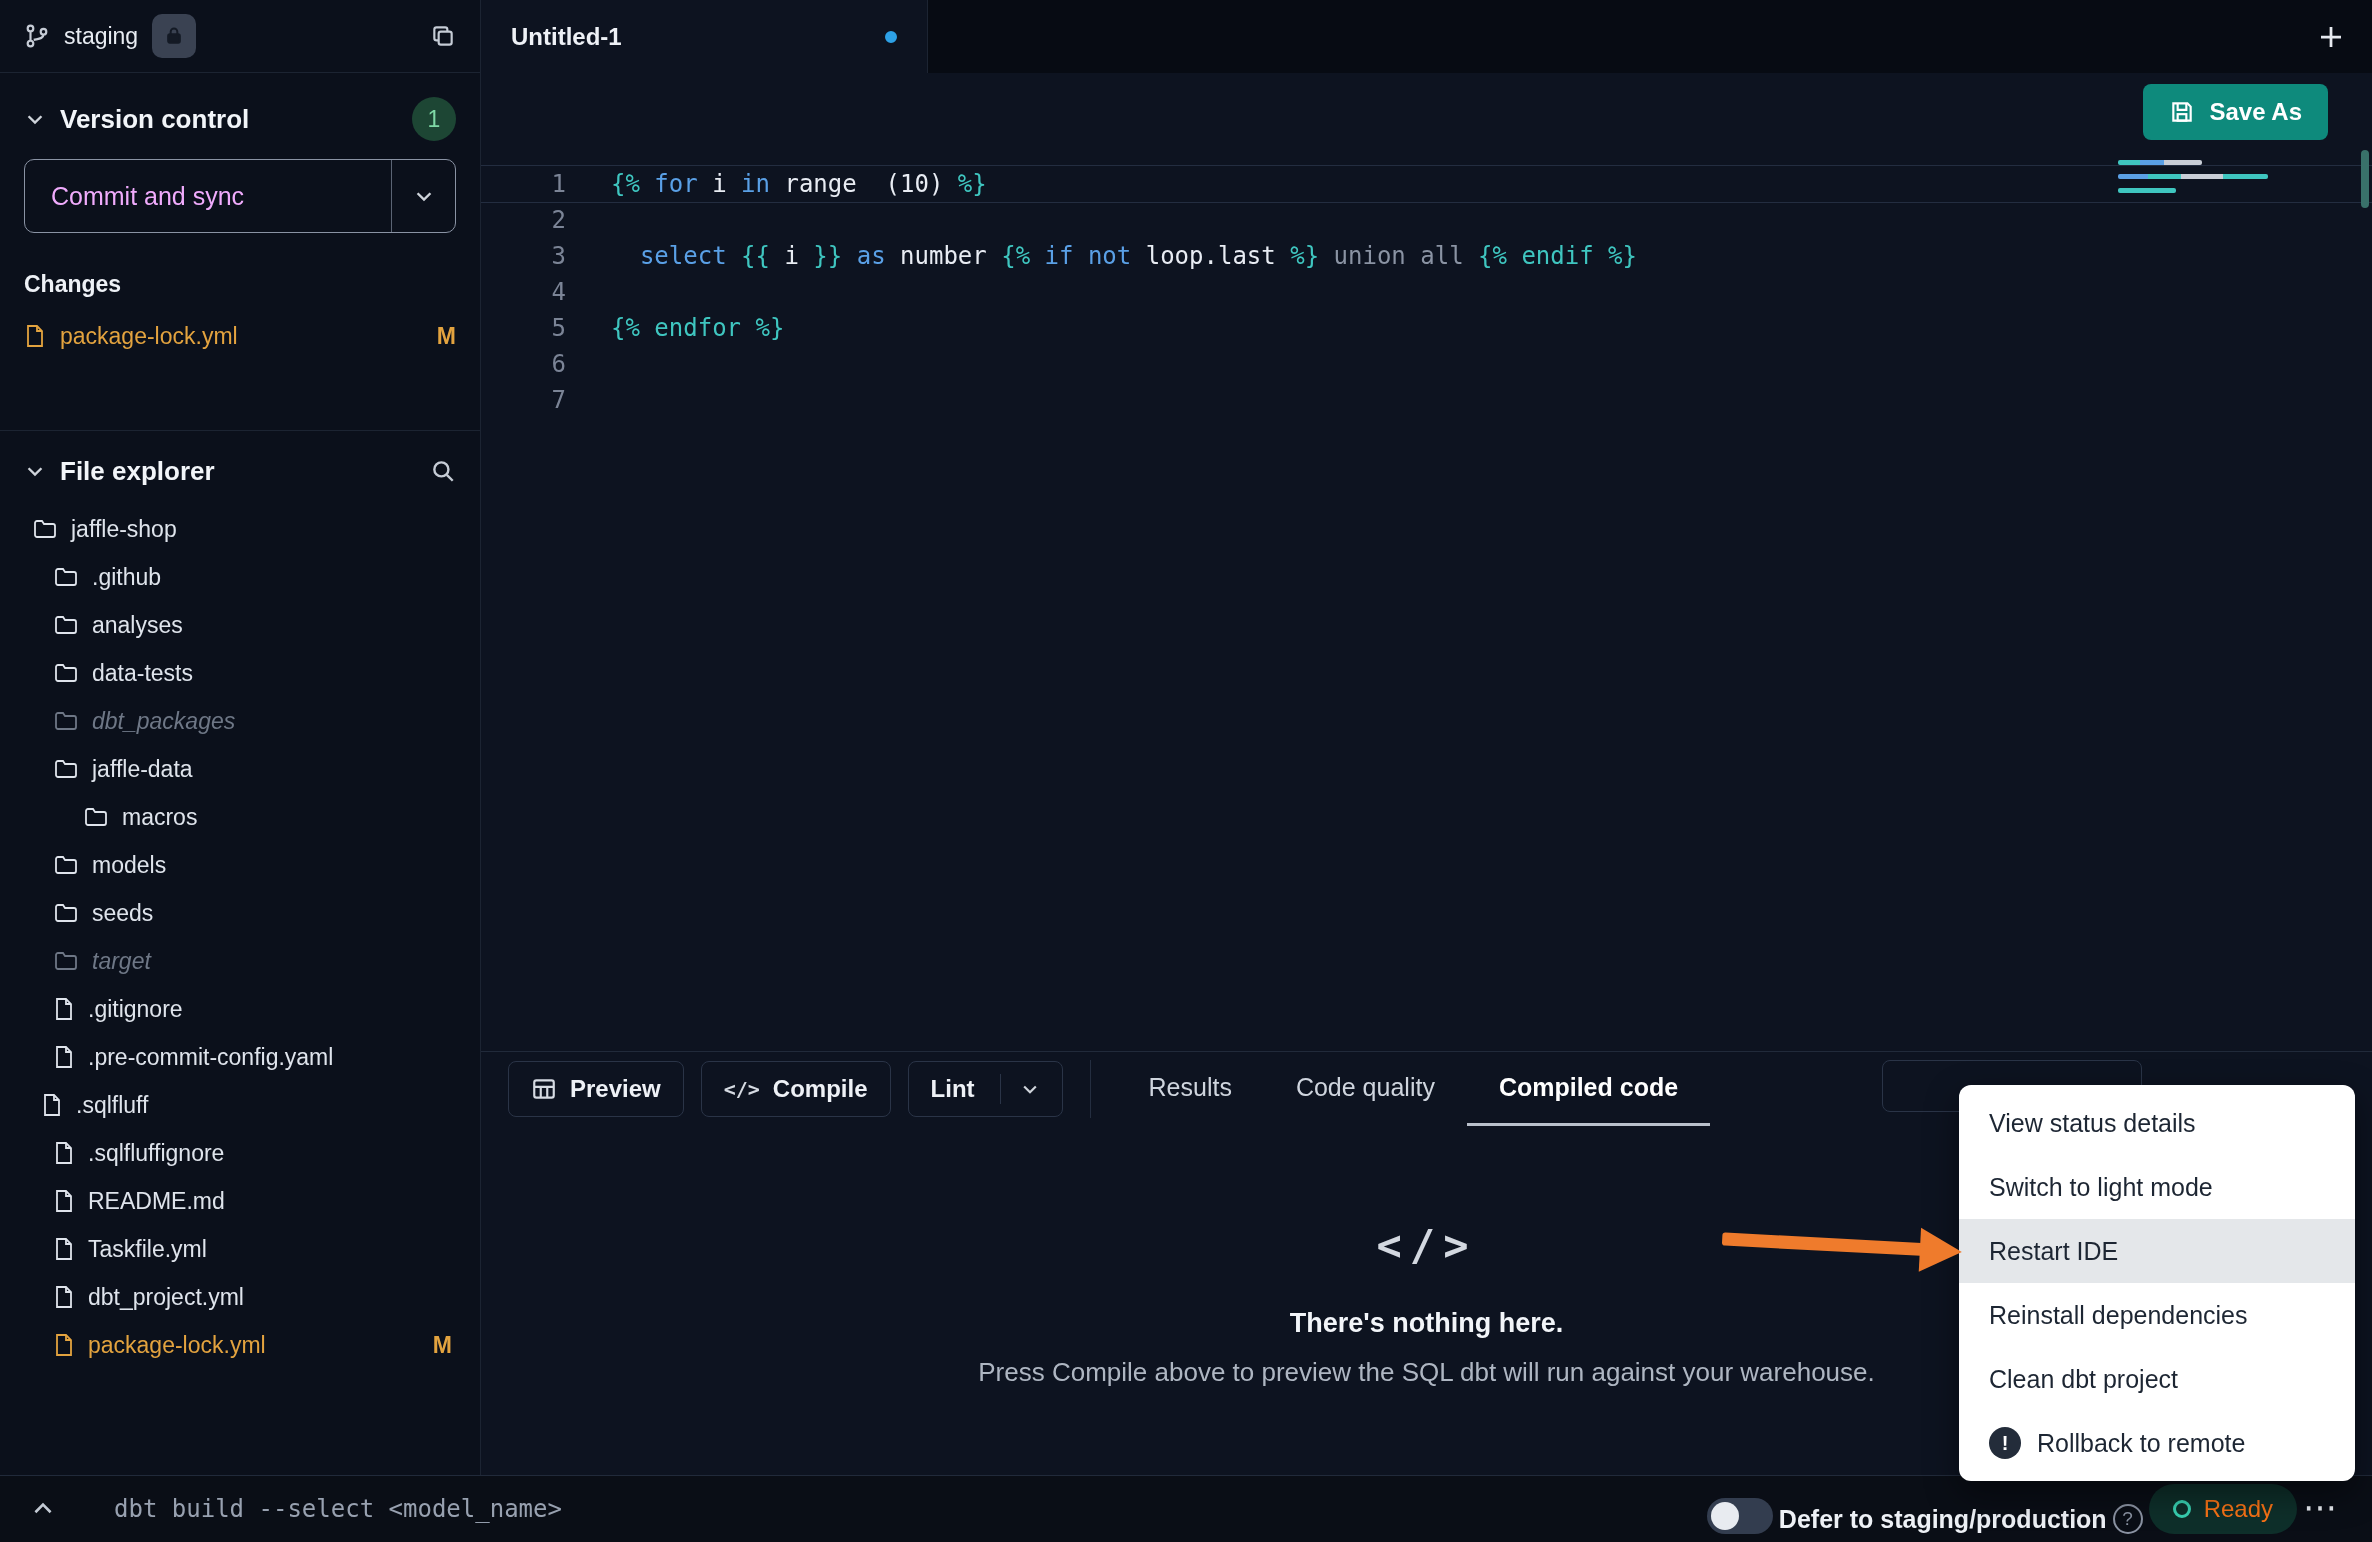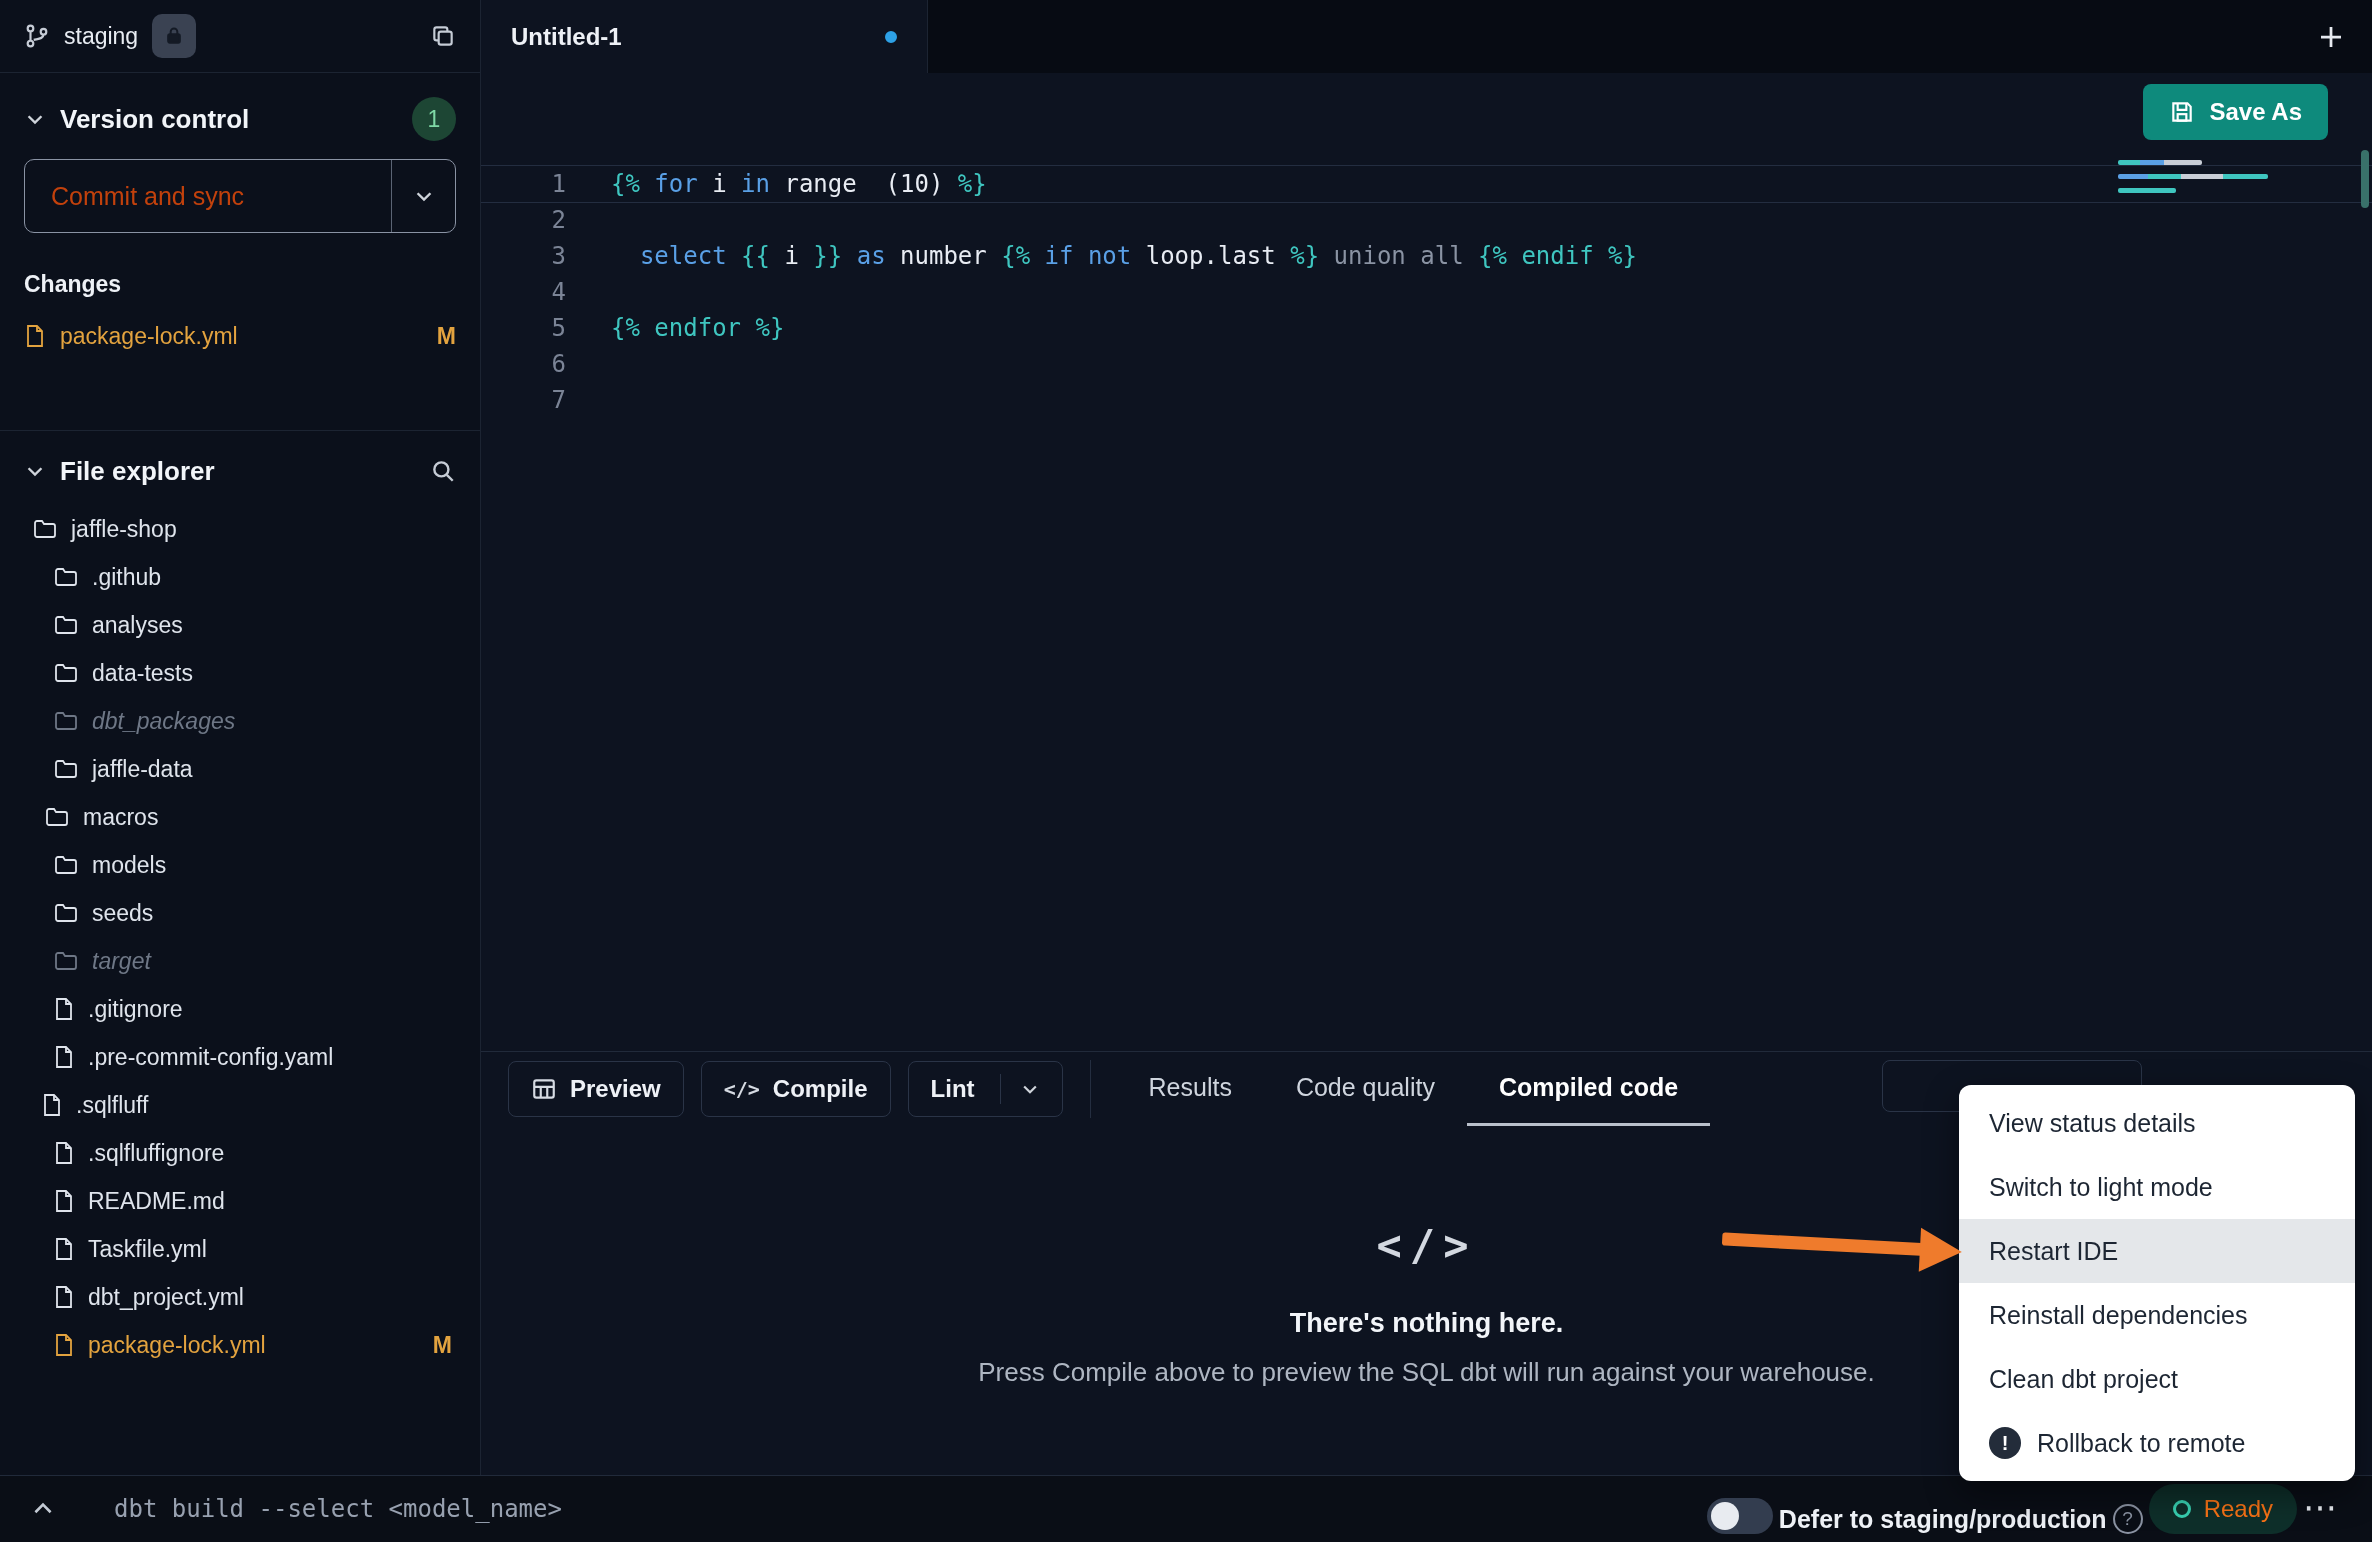--- a/index.html
+++ b/index.html
@@ -11,21 +11,21 @@
   .sb-top { height:73px; display:flex; align-items:center; gap:14px; padding:0 24px; border-bottom:1px solid #1c2432; }
   .branch-name { font-size:23px; color:#e8ecf2; }
   .lock-pill { width:44px; height:44px; border-radius:10px; background:#3a4252; display:flex; align-items:center; justify-content:center; }
   .sb-top .copy { margin-left:auto; }
   .icon-btn { background:none; border:none; cursor:pointer; display:flex; align-items:center; justify-content:center; }
 
   .vc-section { padding-top:22px; }
   .panel-head { display:flex; align-items:center; gap:14px; padding:0 24px; height:48px; }
   .panel-title { font-size:26px; font-weight:bold; color:#f2f5f9; }
   .vc-badge { margin-left:auto; width:44px; height:44px; border-radius:50%; background:#1d4634; color:#7fd9a6; font-size:23px; display:flex; align-items:center; justify-content:center; }
-  .commit-btn { margin:16px 24px 0; width:calc(100% - 48px); height:74px; border:1px solid #8a93a4; border-radius:10px; background:transparent; display:flex; align-items:center; color:#c2410c; cursor:pointer; }
+  .commit-btn { margin:16px 24px 0; width:calc(100% - 48px); height:74px; border:1px solid #8a93a4; border-radius:10px; background:transparent; display:flex; align-items:center; color:#f0abfc; cursor:pointer; }
   .commit-btn .lbl { font-size:25px; padding-left:26px; }
   .commit-btn .chev-box { margin-left:auto; width:64px; height:100%; border-left:1px solid #5b6474; display:flex; align-items:center; justify-content:center; }
   .changes-label { margin:38px 24px 0; font-size:23px; font-weight:bold; color:#eef1f6; }
   .changed-row { margin-top:14px; height:48px; display:flex; align-items:center; gap:14px; padding:0 24px; color:#e3a33f; cursor:pointer; }
   .changed-row .lbl { font-size:23px; }
   .m-badge { margin-left:auto; font-size:23px; font-weight:bold; color:#e3a33f; }
 
   .fx-section { margin-top:70px; border-top:1px solid #1c2432; padding-top:16px; }
   .fx-head .search { margin-left:auto; }
   .tree { margin-top:10px; overflow:hidden; }
@@ -222,21 +222,21 @@
             <span>dbt_packages</span>
           </div>
           <div class="tree-row" style="padding-left: 54px;">
             <span class="ticon">
               <svg width="24" height="22" viewBox="0 0 24 20" fill="none" stroke="currentColor" stroke-width="1.8">
                 <path d="M2 4a2 2 0 0 1 2-2h5l2 3h9a2 2 0 0 1 2 2v9a2 2 0 0 1-2 2H4a2 2 0 0 1-2-2z"></path>
               </svg>
             </span>
             <span>jaffle-data</span>
           </div>
-          <div class="tree-row" style="padding-left: 45px;">
+          <div class="tree-row" style="padding-left: 84px;">
             <span class="ticon">
               <svg width="24" height="22" viewBox="0 0 24 20" fill="none" stroke="currentColor" stroke-width="1.8">
                 <path d="M2 4a2 2 0 0 1 2-2h5l2 3h9a2 2 0 0 1 2 2v9a2 2 0 0 1-2 2H4a2 2 0 0 1-2-2z"></path>
               </svg>
             </span>
             <span>macros</span>
           </div>
           <div class="tree-row" style="padding-left: 54px;">
             <span class="ticon">
               <svg width="24" height="22" viewBox="0 0 24 20" fill="none" stroke="currentColor" stroke-width="1.8">

